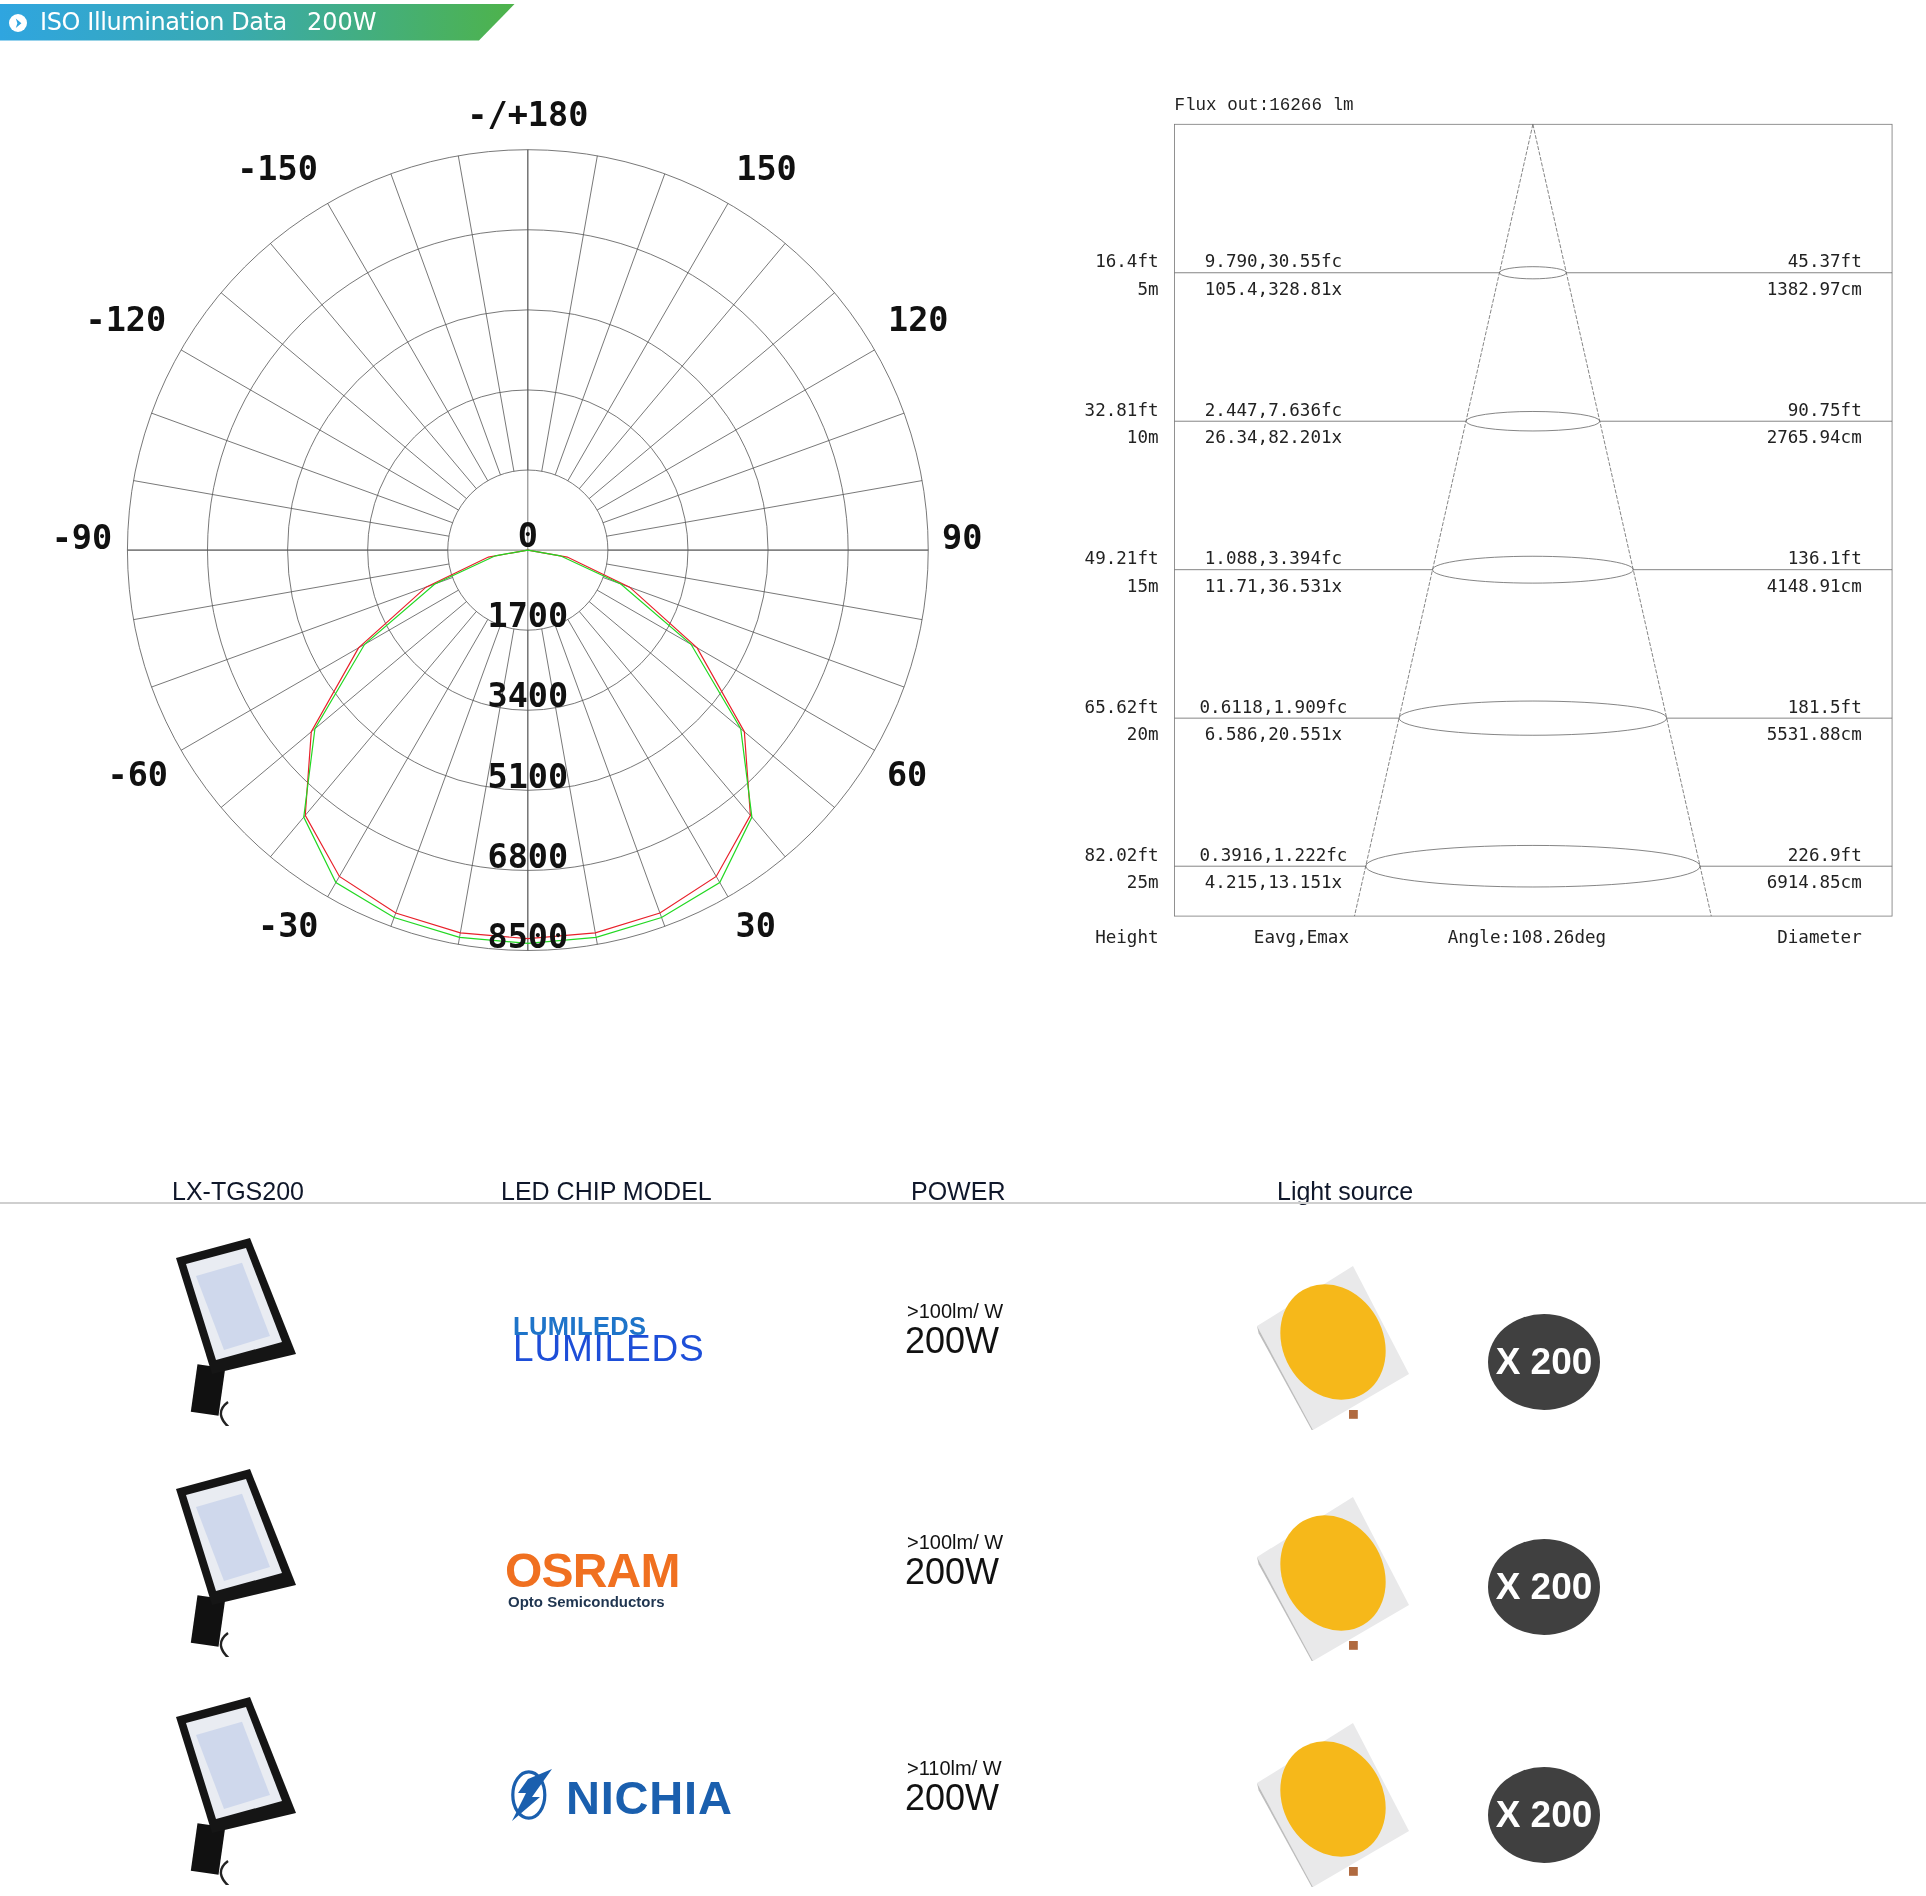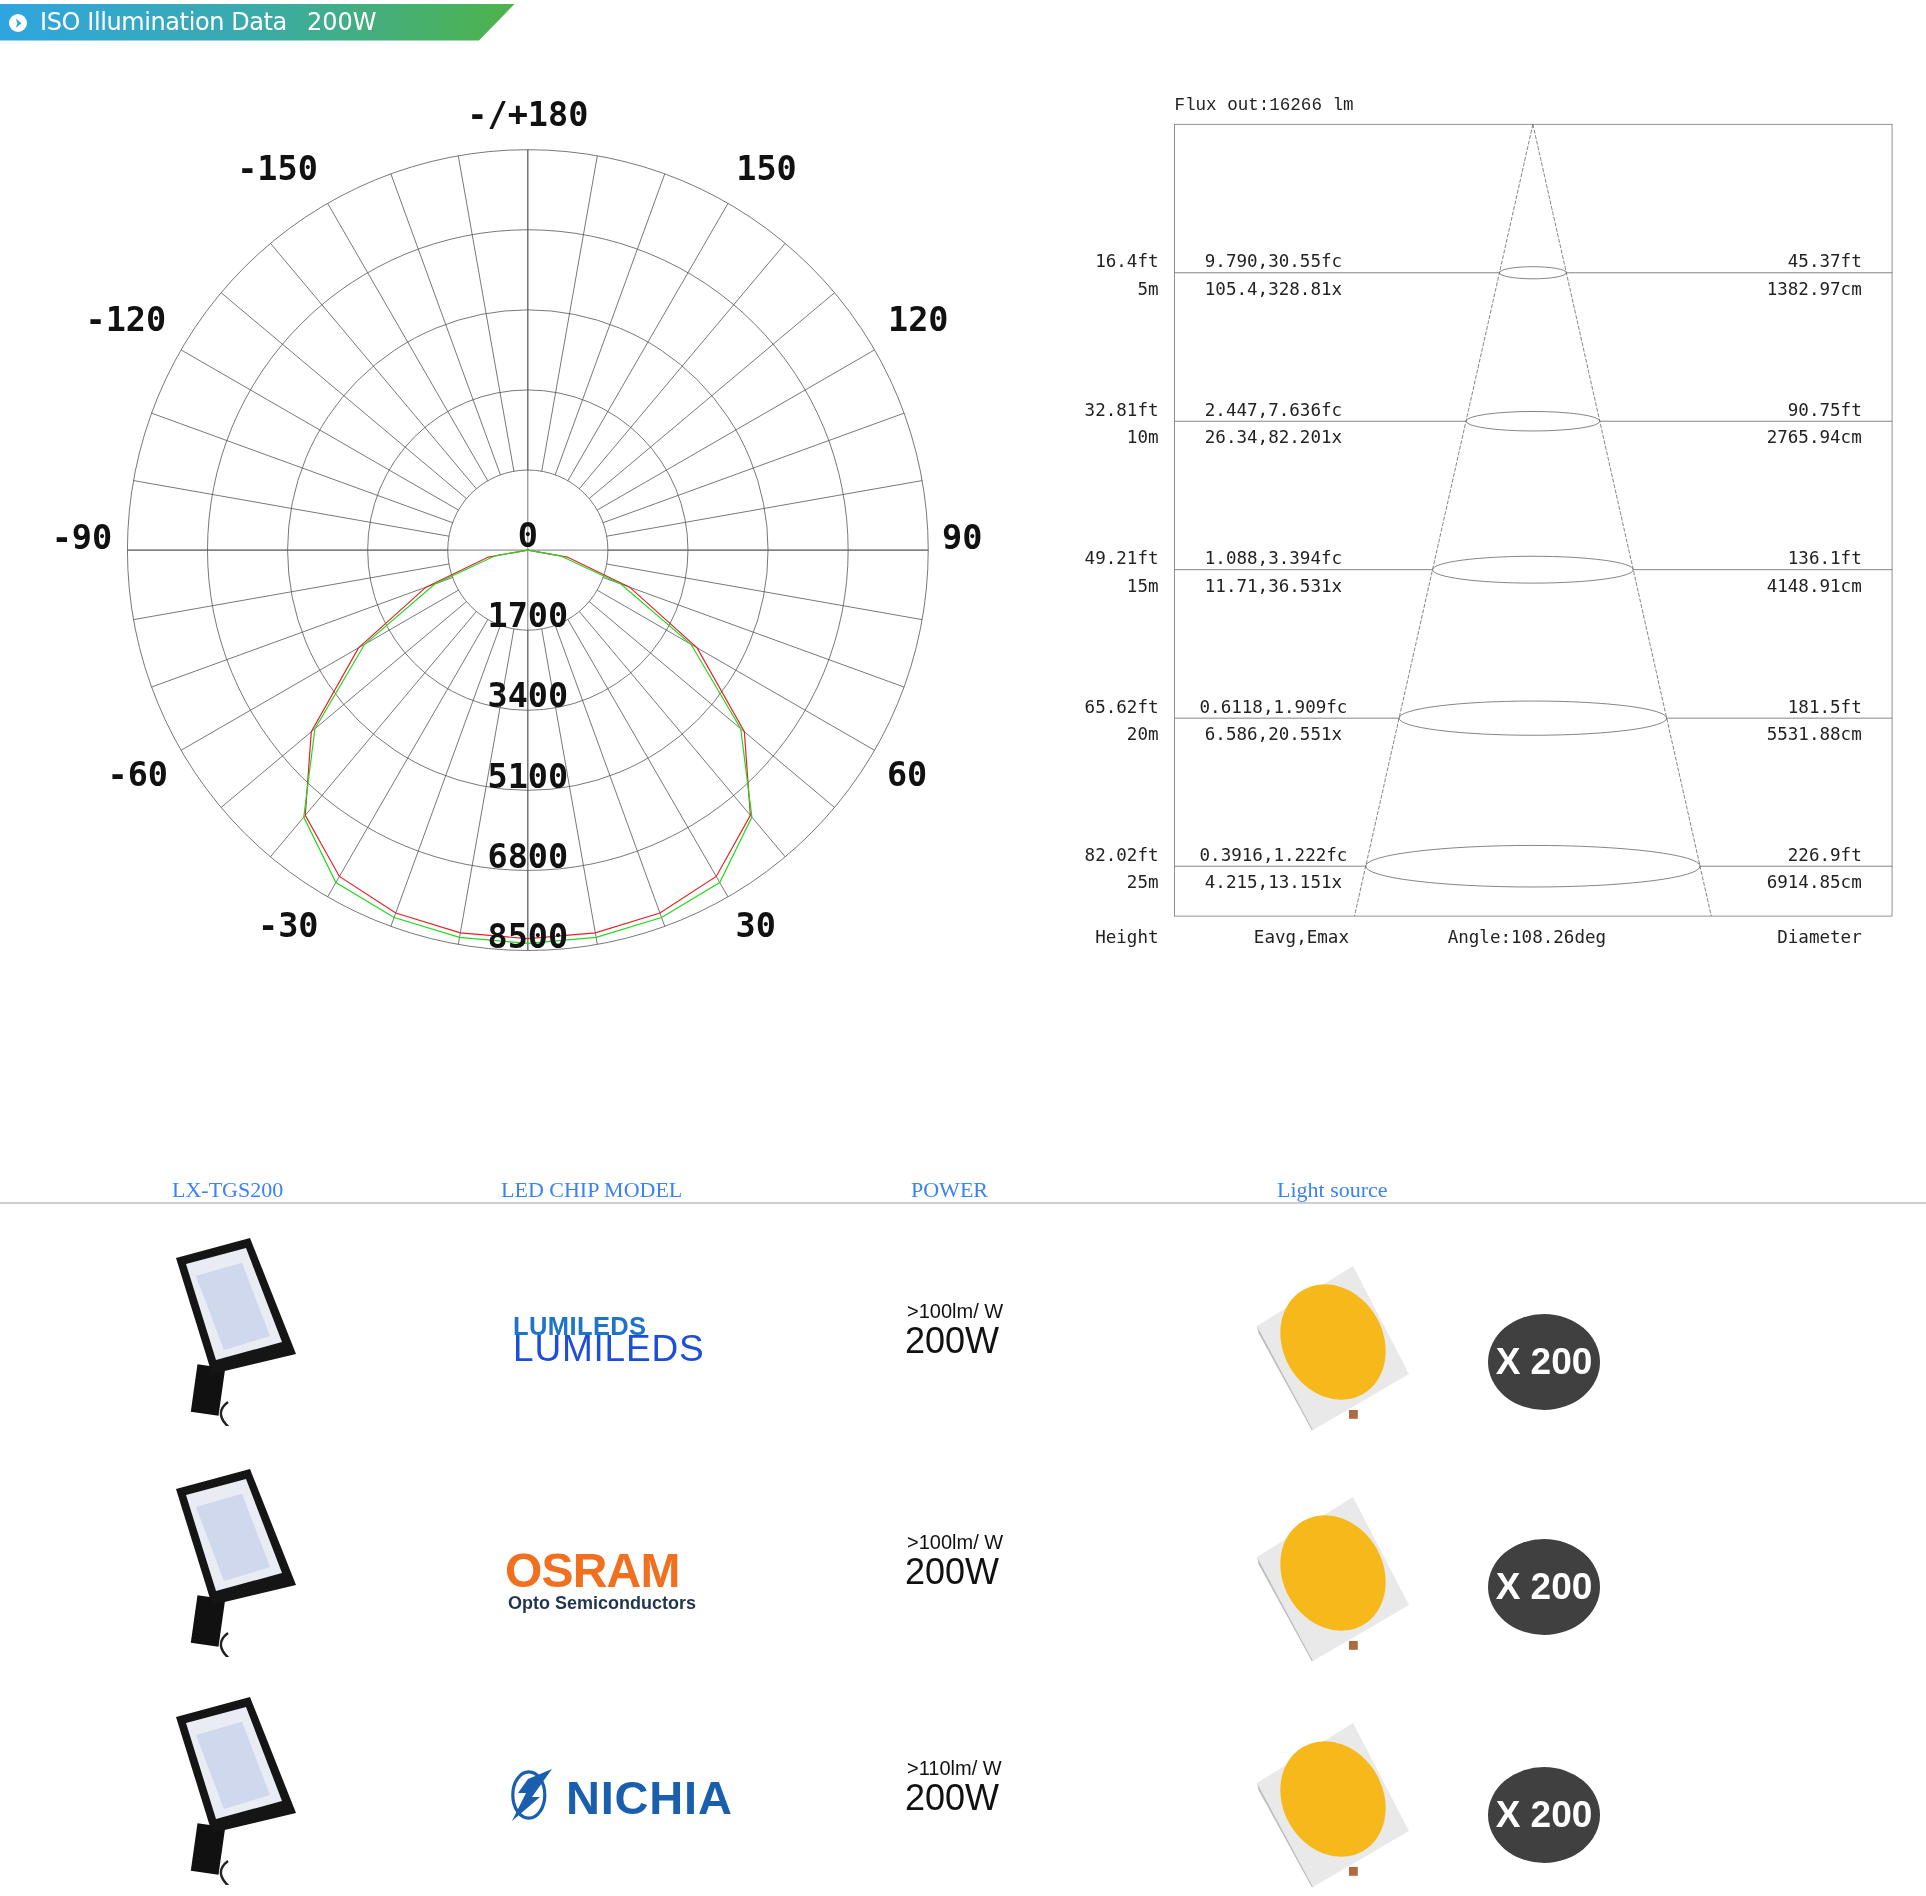--- a/index.html
+++ b/index.html
@@ -7,21 +7,21 @@
   .abs{position:absolute;}
   #banner{left:0;top:3.6px;width:515px;height:37px;
     background:linear-gradient(90deg,#2fa5e0 0%,#39aab0 45%,#4eb34a 100%);
     clip-path:polygon(0 0,100% 0,93% 100%,0 100%);text-align:center;}
   #banner .ico{position:absolute;left:8.8px;top:10px;width:18.4px;height:18.4px;border-radius:50%;background:#fff;}
   #banner .ico svg{position:absolute;left:0;top:0;}
   #banner .t{position:absolute;left:40px;top:4.8px;color:#fff;font-size:24px;font-family:"DejaVu Sans",sans-serif;font-weight:normal;letter-spacing:-0.4px;}
   #banner .w{position:absolute;left:307px;top:4.8px;color:#fff;font-size:24px;font-family:"DejaVu Sans",sans-serif;}
   svg text{font-family:"DejaVu Sans Mono",monospace;}
   .mono{font-family:"Liberation Mono",monospace;}
-  .hdr{font-size:22px;color:#3b82f6;top:1177px;font-family:Liberation Serif, serif;}
+  .hdr{font-size:25px;color:#0f172a;top:1177px;}
   #hline{left:0;top:1202px;width:1926px;height:2.4px;background:#cfcfcf;}
   .eff{font-size:20px;color:#111;}
   .pw{font-size:36px;color:#111;}
   .badge{width:112px;height:96px;border-radius:50%;background:#404040;color:#fff;font-weight:bold;font-size:37px;text-align:center;line-height:96px;}
 </style>
 </head>
 <body>
 
 <div id="banner" class="abs">
   <div class="ico">
@@ -199,21 +199,21 @@
 
 <div class="abs" style="left:0;top:1453px;width:1926px;height:224px">
   <svg class="abs" style="left:164px;top:12px" width="136" height="192" viewBox="0 0 340 480">
     <path d="M170 490 Q120 450 160 420" stroke="#222" stroke-width="6" fill="none"></path>
     <rect x="75" y="330" width="70" height="120" fill="#111" transform="rotate(8 110 390)"></rect>
     <polygon points="30,60 215,10 330,300 120,350" fill="#151515"></polygon>
     <polygon points="55,75 205,35 295,270 130,315" fill="#e9ecf2"></polygon>
     <polygon points="80,105 195,72 265,255 150,290" fill="#cfd8ec"></polygon>
   </svg>
   <div class="abs" style="left:505px;top:90px;color:#f07020;font-weight:bold;font-size:48px;letter-spacing:-0.8px">OSRAM</div>
-  <div class="abs" style="left:508px;top:140px;color:#1f3550;font-weight:bold;font-size:18px">Opto Semiconductors</div>
+  <div class="abs" style="left:508px;top:140px;color:#1f3550;font-weight:bold;font-size:15px">Opto Semiconductors</div>
   <div class="abs eff" style="left:907px;top:78px">&gt;100lm/ W</div>
   <div class="abs pw" style="left:905px;top:98px">200W</div>
   <svg class="abs" style="left:1245px;top:40px" width="176" height="168" viewBox="0 0 440 420">
     <polygon points="30,160 270,10 410,280 170,420" fill="#e9e9ea"></polygon>
     <polygon points="30,160 170,420 175,435 34,178" fill="#bdbdbd"></polygon>
     <ellipse cx="220" cy="200" rx="125" ry="150" fill="#f6b81a" transform="rotate(-30 220 200)"></ellipse>
     <rect x="260" y="370" width="22" height="22" fill="#b06a40"></rect>
   </svg>
   <div class="abs badge" style="left:1488px;top:86px">X 200</div>
 </div>

